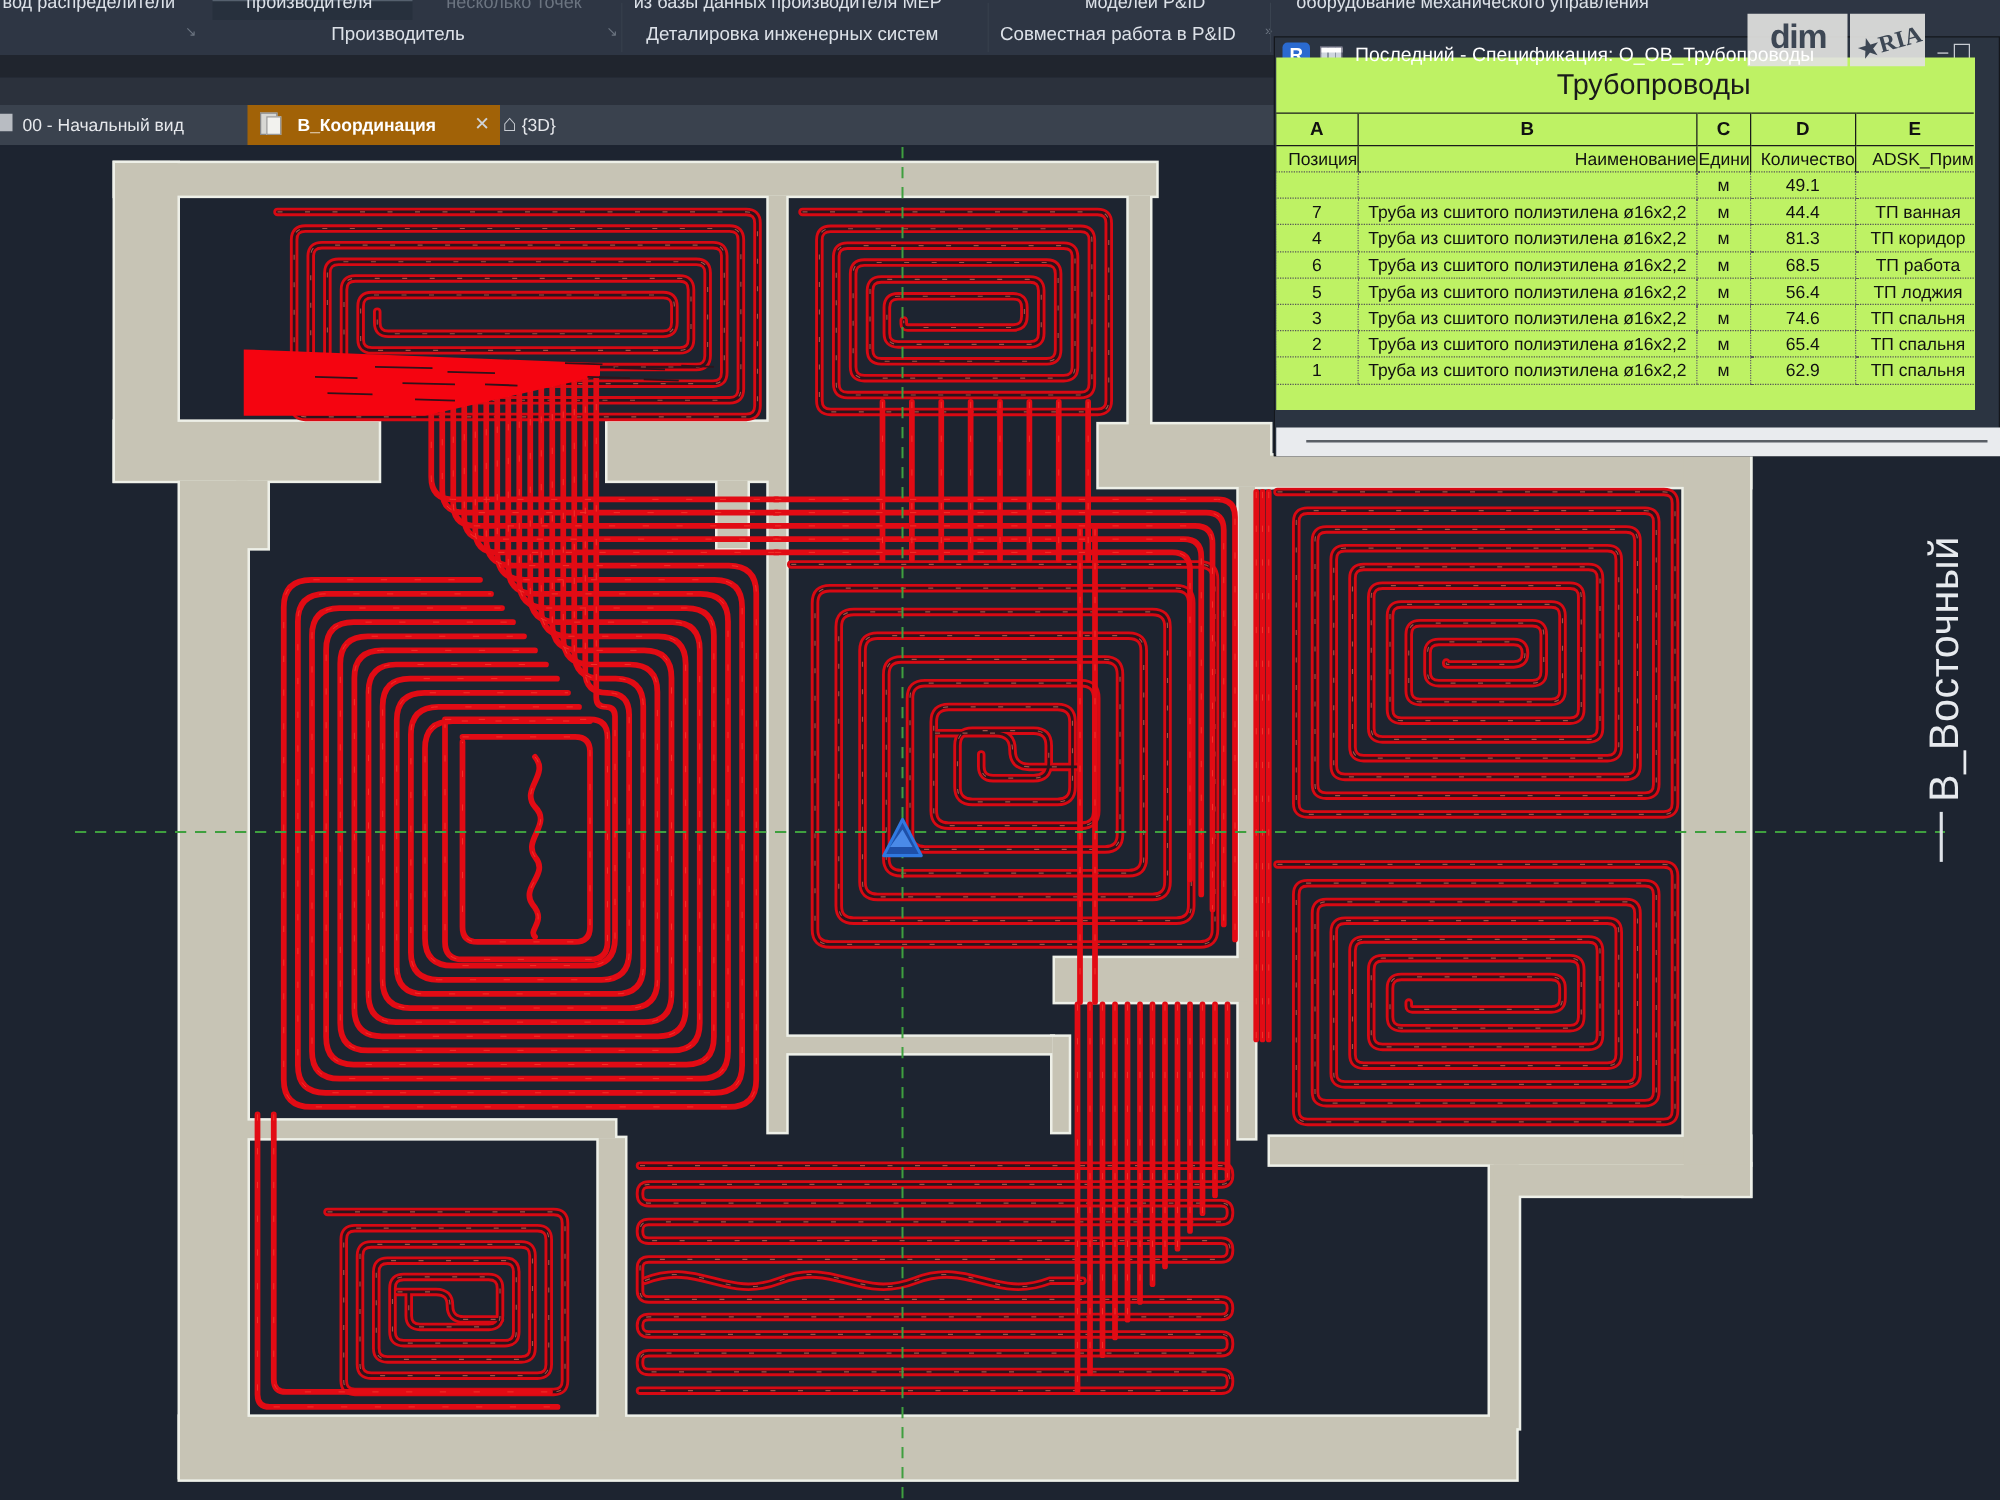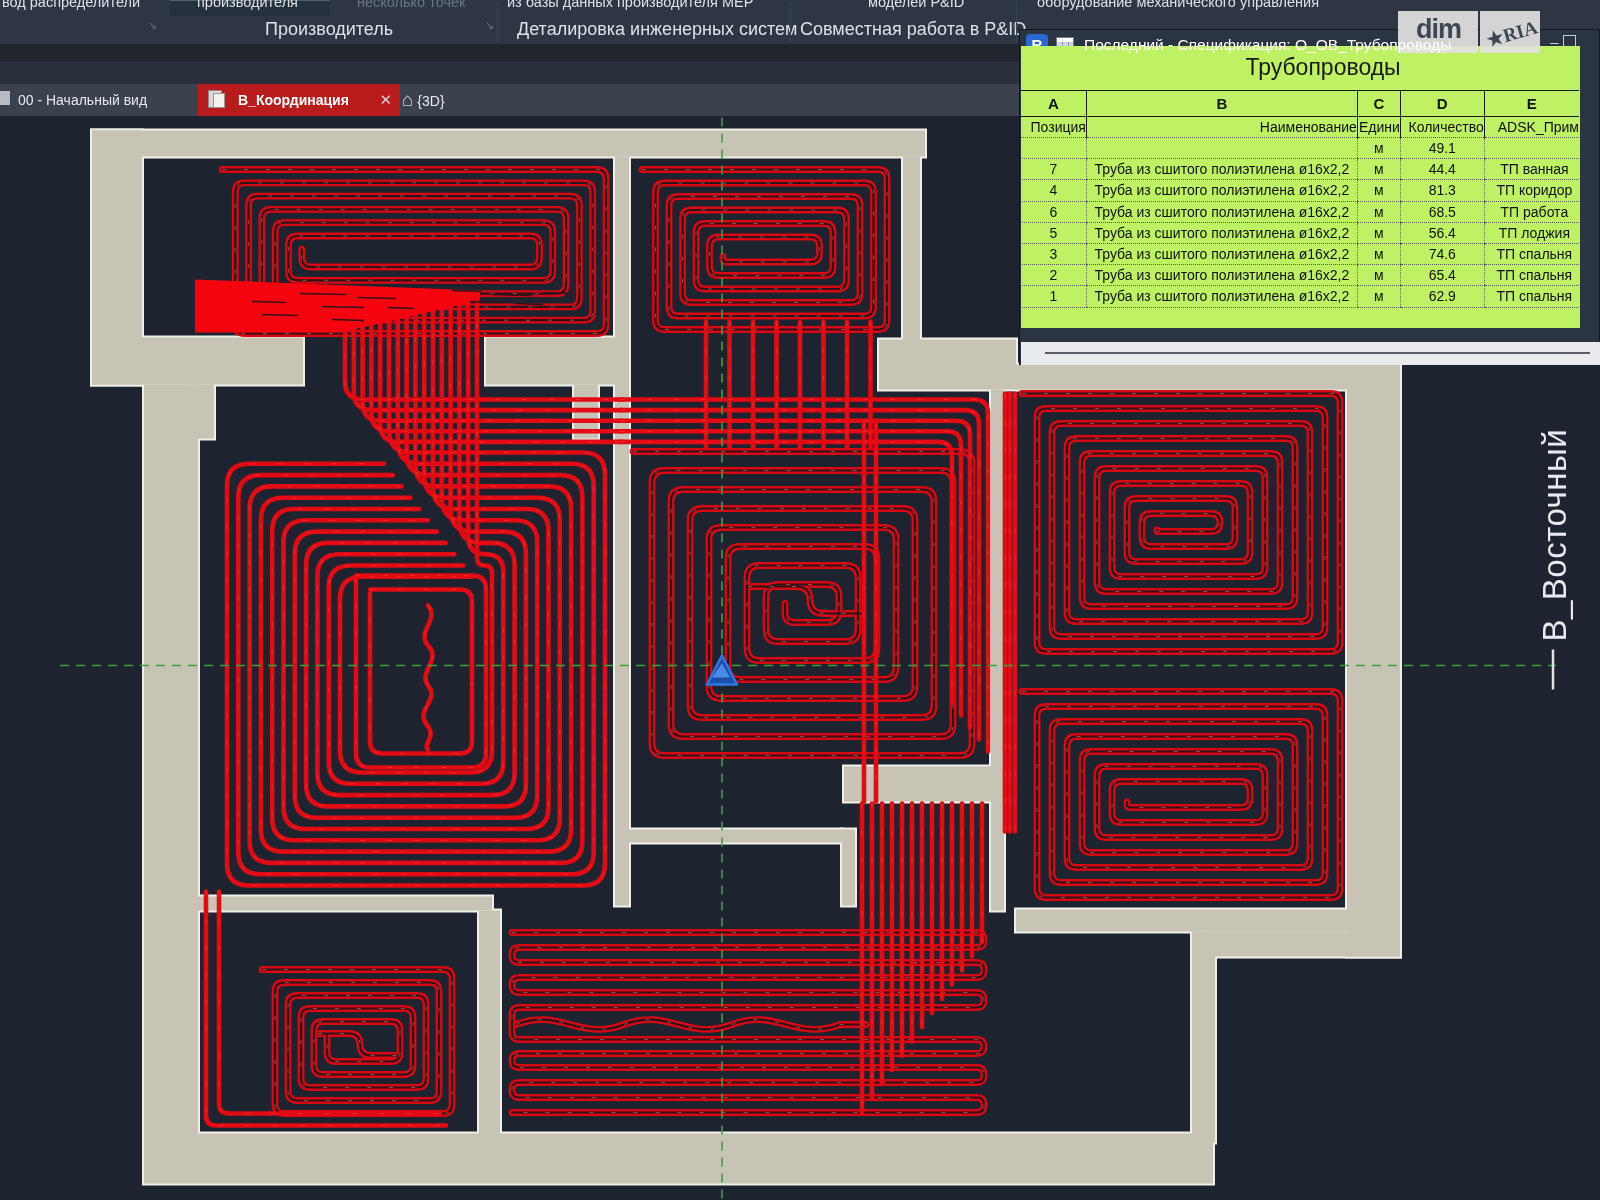--- a/index.html
+++ b/index.html
@@ -1,26 +1,26 @@
 <!DOCTYPE html>
 <html><head><meta charset="utf-8">
 <style>
 * {margin:0;padding:0;box-sizing:border-box}
 html,body {width:1600px;height:1200px;overflow:hidden;background:#1d2430;font-family:"Liberation Sans",sans-serif}
 #ribbon {position:absolute;left:0;top:0;width:1600px;height:44px;background:#2e3644;color:#dce1e8}
 #ribbon .r1t {position:absolute;top:-6px;font-size:14.5px;white-space:nowrap}
 #ribbon .dim {color:#6b7480}
 #ribbon .hl {position:absolute;left:170px;top:0;width:160px;height:16px;background:#27303d;border-top:1px solid #55606e}
-#ribbon .r2t {position:absolute;top:19px;font-size:18px;white-space:nowrap}
+#ribbon .r2t {position:absolute;top:19px;font-size:15px;white-space:nowrap}
 .vsep {position:absolute;top:2px;width:1px;height:40px;background:#242b36;border-right:1px solid #3a4350}
 #gap1 {position:absolute;left:0;top:44px;width:1600px;height:18px;background:#20252e}
 #gap2 {position:absolute;left:0;top:62px;width:1600px;height:22px;background:#2b313c}
 #tabbar {position:absolute;left:0;top:84px;width:1600px;height:32px;background:#3a424e}
 .tab {position:absolute;top:0;height:32px;color:#e6e8ec;font-size:14px;line-height:32px}
-#tab2 {left:198px;width:202px;background:#b91c1c;color:#fff}
+#tab2 {left:198px;width:202px;background:#a16207;color:#fff}
 #win {position:absolute;left:1019px;top:29px;width:581px;height:336px;border:1px solid #14171c;background:#2b3441}
 #wtitle {position:absolute;left:0;top:0;width:100%;height:30px;color:#fff;font-size:15.5px}
 #wtable {position:absolute;left:1px;top:16px;width:559px;height:282px;background:#bef264;color:#111;overflow:hidden}
 #wbottom {position:absolute;left:1px;top:312px;width:579px;height:23px;background:#e9ebee}
 #ttitle {position:absolute;left:0;top:8px;width:604px;text-align:center;font-size:23px;color:#1a1a1a}
 table {border-collapse:collapse;position:absolute;left:-1px;top:44px;table-layout:fixed}
 td,th {border-left:1.5px solid #1a1a1a;overflow:hidden;white-space:nowrap}
 tr:not(.hdr):not(.hdr2) td {border-left:1px dotted #666}
 td.ca{border-left:1.5px solid #1a1a1a}
 tr.hdr th {border-bottom:1.5px solid #1a1a1a;border-top:1.5px solid #1a1a1a;font-size:15px;height:26px}

